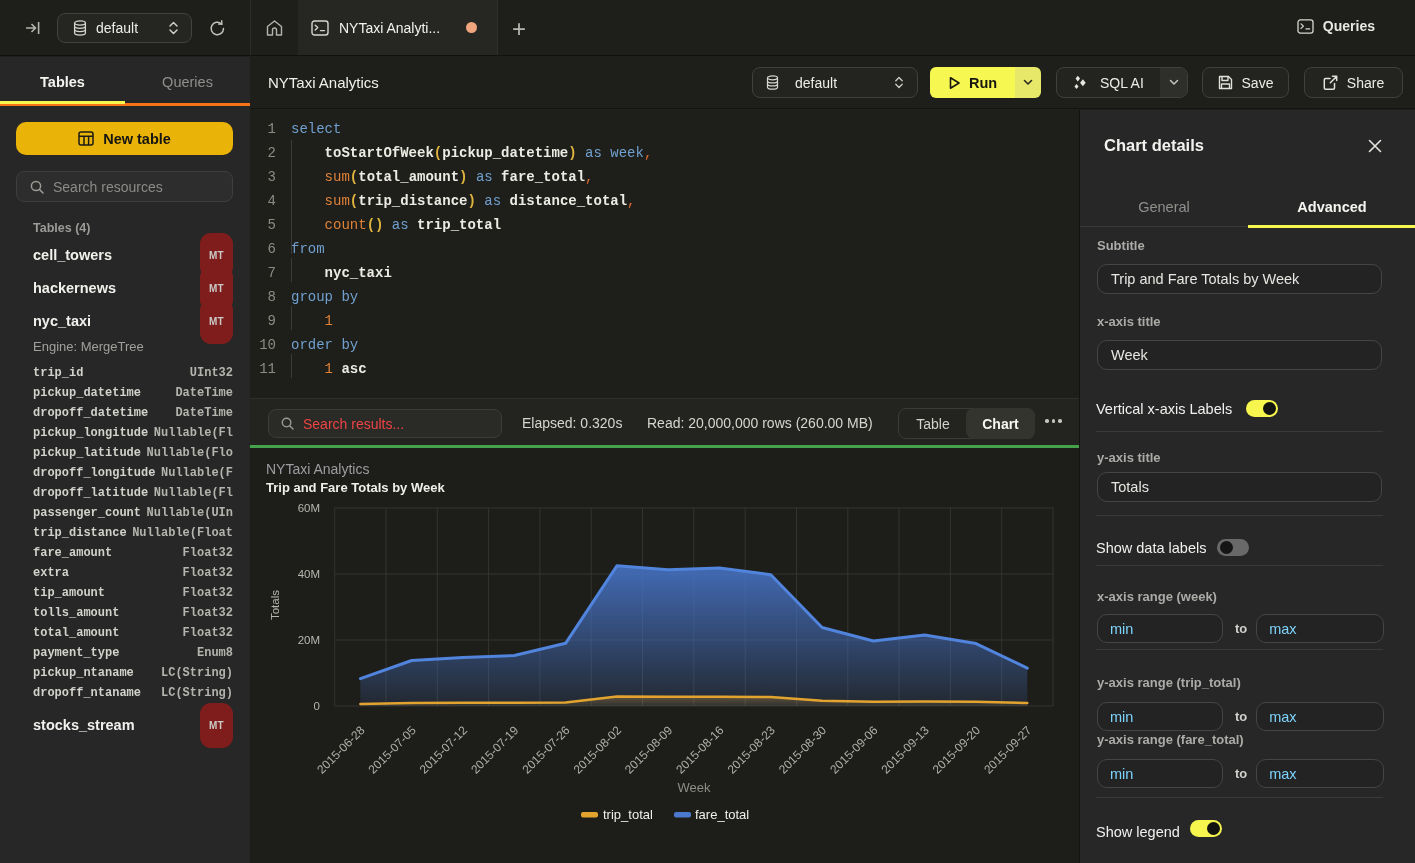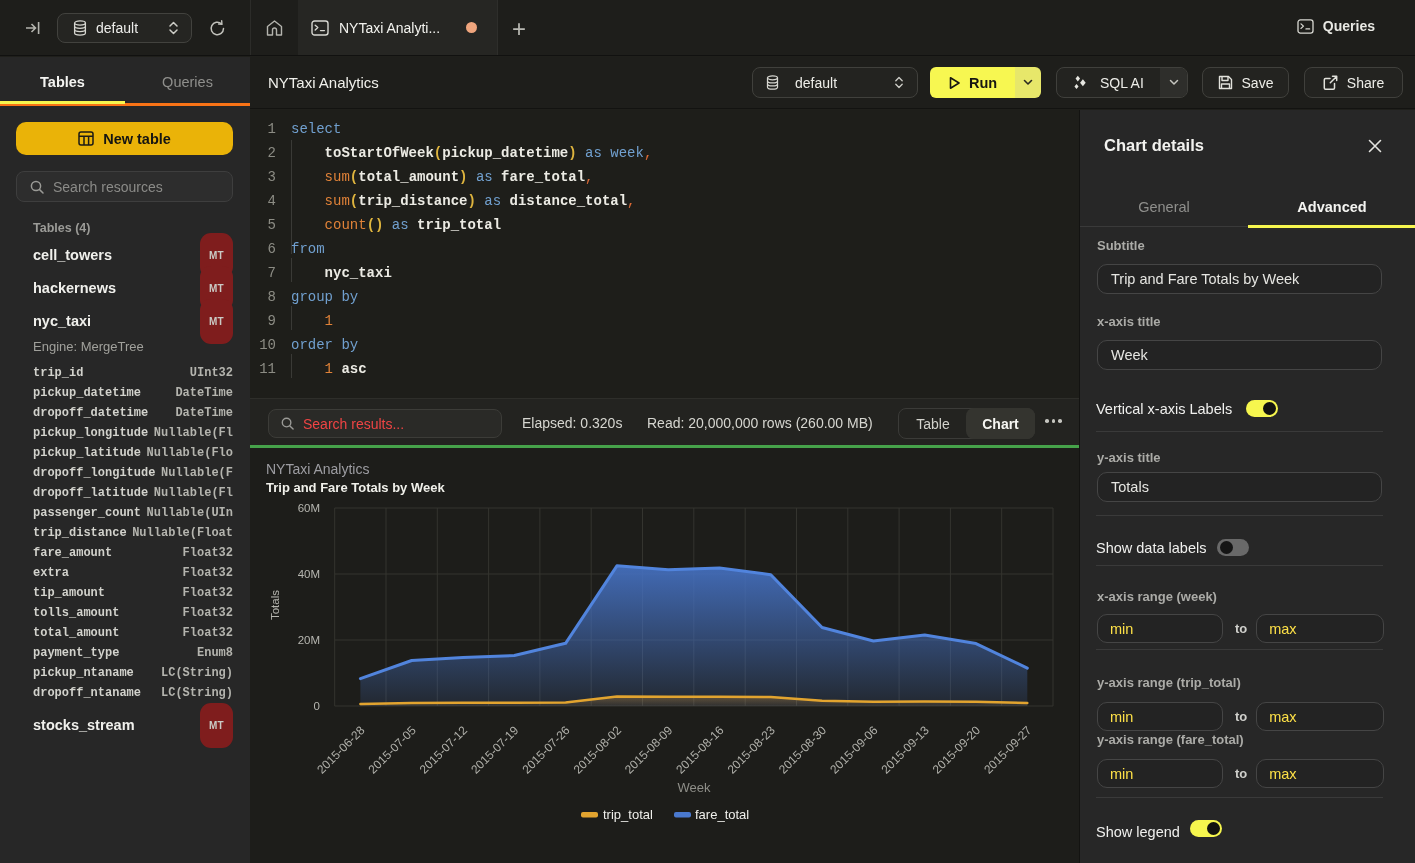--- a/index.html
+++ b/index.html
@@ -95,21 +95,21 @@
   .wlabel { position:absolute; left:16px; color:#f0f0ee; font-size:14.5px; }
   .toggle { position:absolute; width:32px; height:17px; border-radius:9px; }
   .toggle .knob { position:absolute; top:2px; width:13px; height:13px; border-radius:50%; }
   .tg-on { background:#f6f64e; }
   .tg-on .knob { right:2.5px; background:#131310; }
   .tg-off { background:#696969; }
   .tg-off .knob { left:2.5px; background:#151515; }
   .psep { position:absolute; left:16px; width:287px; height:1px; background:#3a3a3a; }
   .minmax { position:absolute; left:17px; width:287px; display:flex; align-items:center; }
   .minmax .inp { height:29px; background:#232323; border:1px solid #454545; border-radius:10px;
-    display:flex; align-items:center; padding-left:12px; color:#fde047; font-size:14.5px; }
+    display:flex; align-items:center; padding-left:12px; color:#7dd3fc; font-size:14.5px; }
   .minmax .to { color:#cfcfcb; font-size:13px; font-weight:bold; margin:0 9px 0 12px; }
 </style>
 </head>
 <body>
 <div id="app">
   <div id="topbar" class="abs">
 
     <svg class="icbtn" style="left:25px;top:21px" width="15" height="14" viewBox="0 0 15 14" fill="none" stroke="#b4b4ae" stroke-width="1.6">
       <path d="M1 7 H10 M6.5 3 L10.5 7 L6.5 11 M13.6 1 V13"></path>
     </svg>

